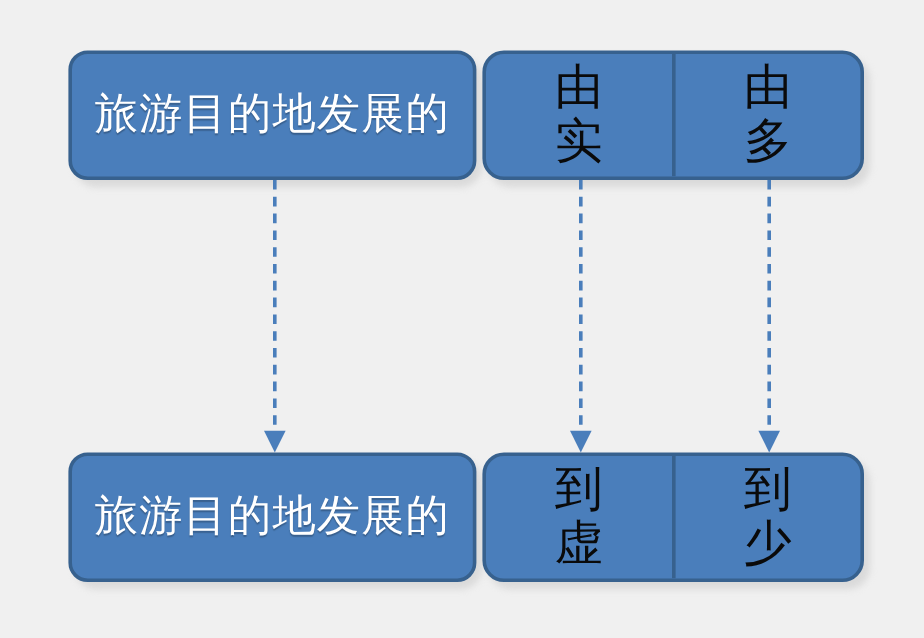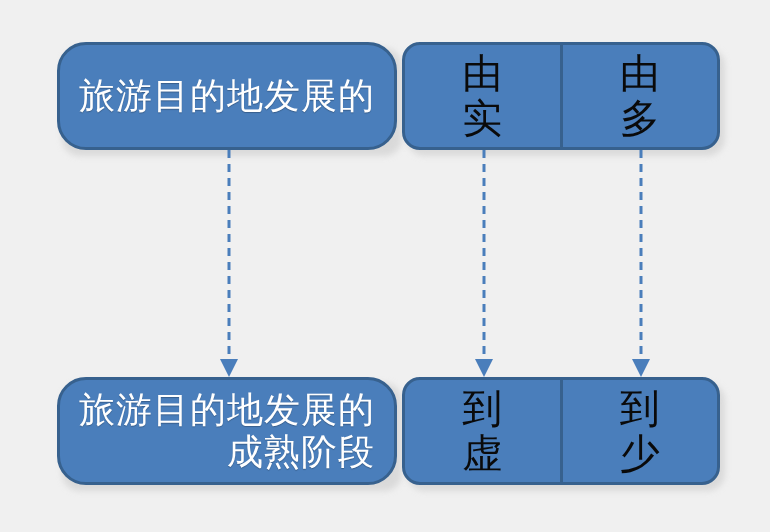--- a/index.html
+++ b/index.html
@@ -23,25 +23,25 @@
     border-radius: 18px;
     background: #c8c8c8;
     filter: blur(3px);
     opacity: 0.55;
   }
   .box {
     position: absolute;
     box-sizing: border-box;
     background: #4a7ebb;
     border: 3px solid #37618e;
-    border-radius: 29px;
+    border-radius: 16px;
     display: flex;
     align-items: center;
     justify-content: center;
-    text-align: right;
+    text-align: center;
   }
   .box-stage {
     color: #ffffff;
     font-size: 36px;
     line-height: 1.18;
     letter-spacing: 1px;
     text-shadow: 0 1px 1px rgba(0,0,0,0.25);
   }
   .pair-group {
     position: absolute;
@@ -125,21 +125,20 @@
     <g>
       <line class="conn-line" x1="641" y1="150" x2="641" y2="360"></line>
       <polygon class="conn-head" points="632,359 650,359 641,377"></polygon>
     </g>
   </svg>
 
   <div class="shadow-layer" style="left:62px; top:383px; width:340px; height:108px;"></div>
   <div class="box box-stage" style="left:57px; top:377px; width:340px; height:108px;">
     <div>
       <span>旅游目的地发展的</span><br>
-      <span>成熟阶段</span>
     </div>
   </div>
 
   <div class="shadow-layer" style="left:407px; top:383px; width:318px; height:108px;"></div>
   <div class="pair-group" style="left:402px; top:377px; width:318px; height:108px;">
     <div class="pair-cell">
       <span class="vstack">
         <span>到</span><br>
         <span>虚</span>
       </span>

